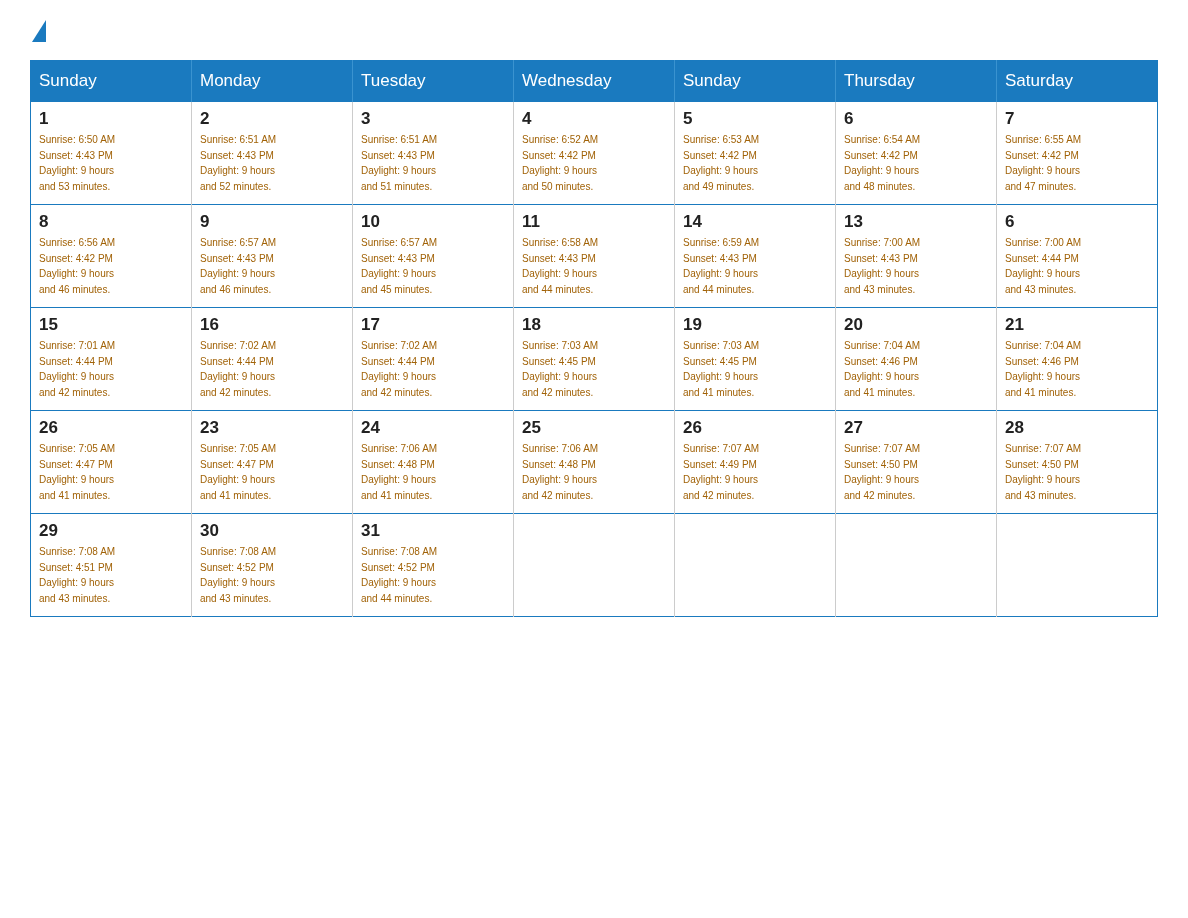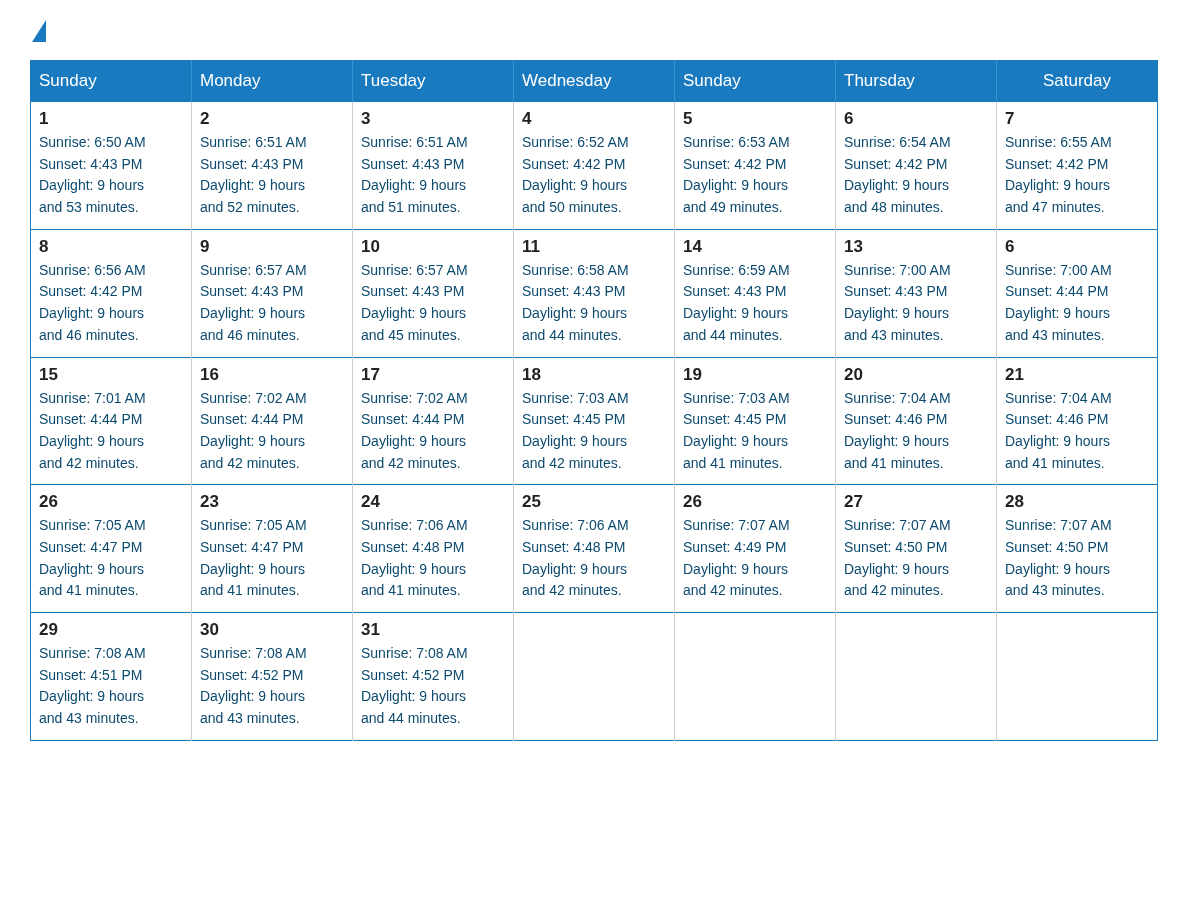--- a/index.html
+++ b/index.html
@@ -63,43 +63,43 @@
     }
     .calendar thead tr th {
       background-color: #1a7abf;
       color: #fff;
       font-size: 17px;
       font-weight: normal;
       padding: 10px 8px;
       text-align: left;
       border-right: 1px solid #3a93d0;
     }
-    .calendar thead tr th:last-child { border-right: none; text-align: center; }
+    .calendar thead tr th:last-child { border-right: none; }
     .calendar tbody tr td {
       vertical-align: top;
       padding: 7px 8px 10px 8px;
       border-top: 1.5px solid #1a7abf;
       border-right: 1px solid #ccc;
       font-size: 13px;
       color: #333;
       width: calc(100% / 7);
       min-height: 90px;
     }
     .calendar tbody tr td:last-child { border-right: none; }
     .day-number {
       font-size: 17px;
       font-weight: bold;
       color: #222;
       margin-bottom: 3px;
       display: block;
     }
     .day-info {
-      font-size: 14px;
+      font-size: 10px;
       line-height: 1.55;
-      color: #0c4a6e;
+      color: #a16207;
     }
     .empty-cell {
       background: #fff;
     }
   </style>
 </head>
 <body>
 
 <div class="header">
   <div class="logo">

